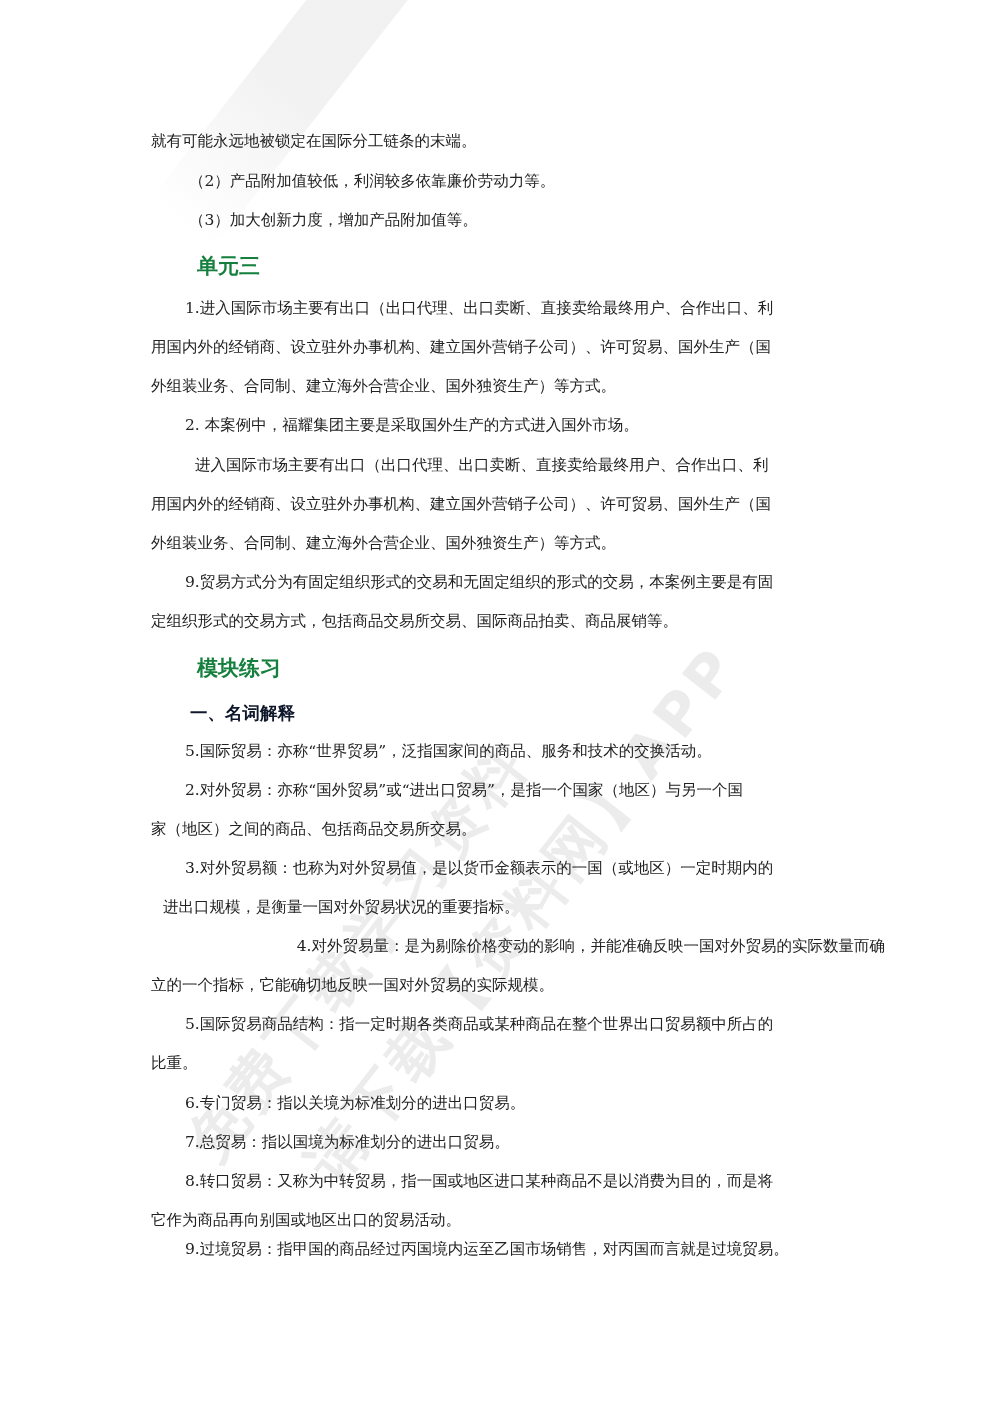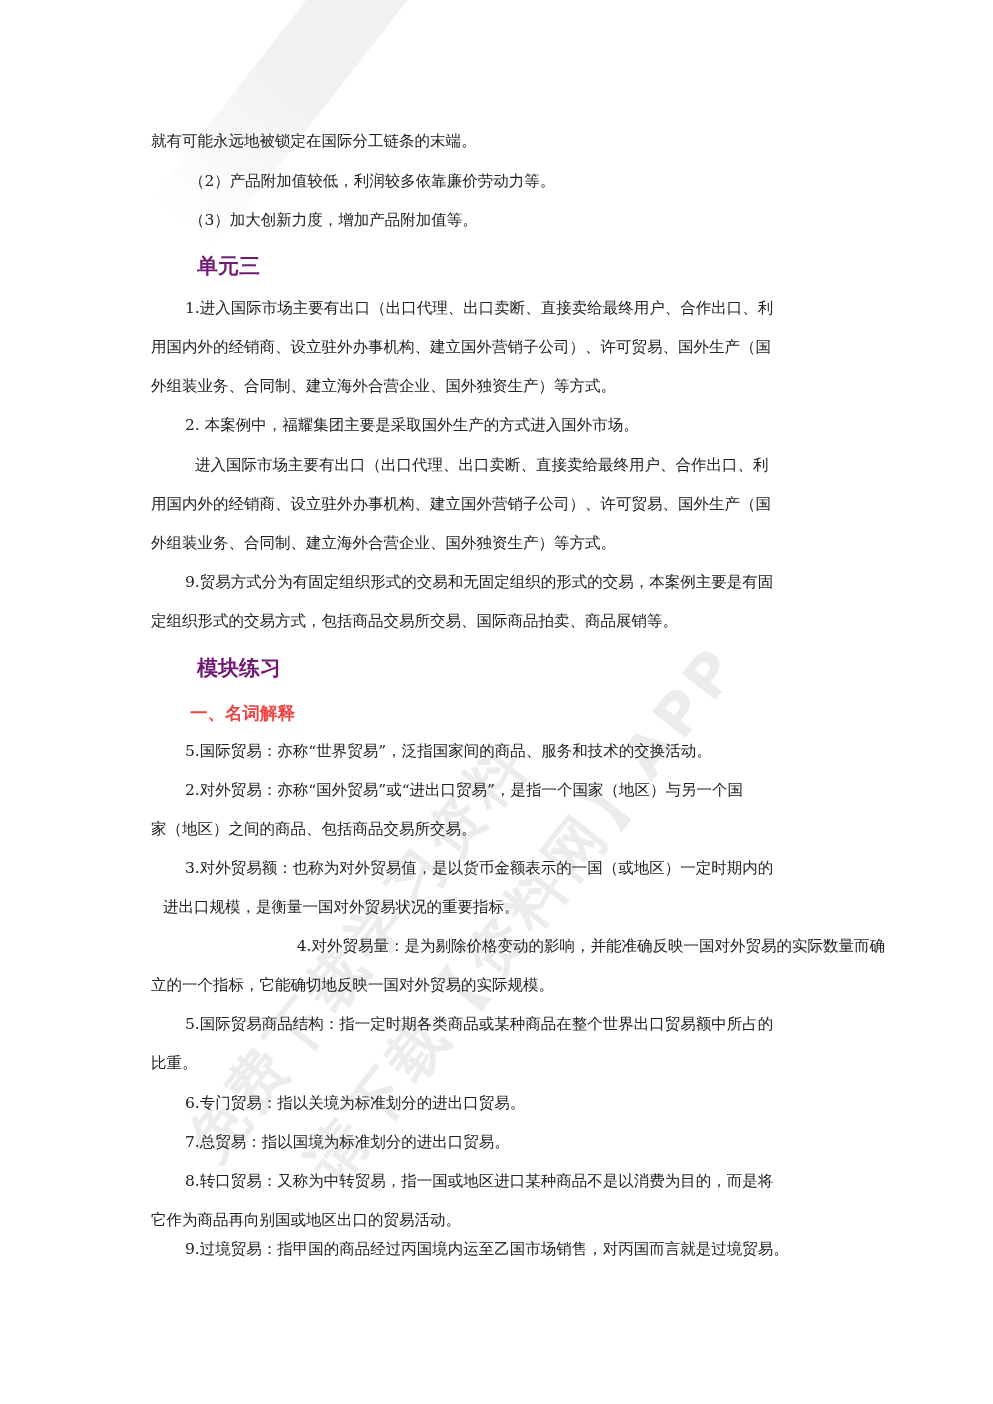--- a/index.html
+++ b/index.html
@@ -23,26 +23,26 @@
     }
     .page { position: absolute; left: 0; top: 0; width: 993px; }
     .line {
       position: absolute; left: 151px; width: 700px;
       font-size: 15.5px; line-height: 20px; white-space: nowrap;
     }
     .indent { left: 185px; }
     .heading {
       position: absolute; left: 197px;
       font-family: "DejaVu Sans", sans-serif; font-weight: bold;
-      font-size: 21px; color: #701a75;
+      font-size: 21px; color: #15803d;
     }
     .subheading {
       position: absolute; left: 190px;
       font-family: "DejaVu Sans", sans-serif; font-weight: bold;
-      font-size: 17.5px; color: #ef4444;
+      font-size: 17.5px; color: #0f172a;
     }
   </style>
 </head>
 <body>
 
 <div class="watermark"></div>
 <div class="wm-band" style="left:170px; top:1130px;">免费下载学习资料</div>
 <div class="wm-band" style="left:290px; top:1150px;">请下载【资料网】APP</div>
 
 <div class="page">

